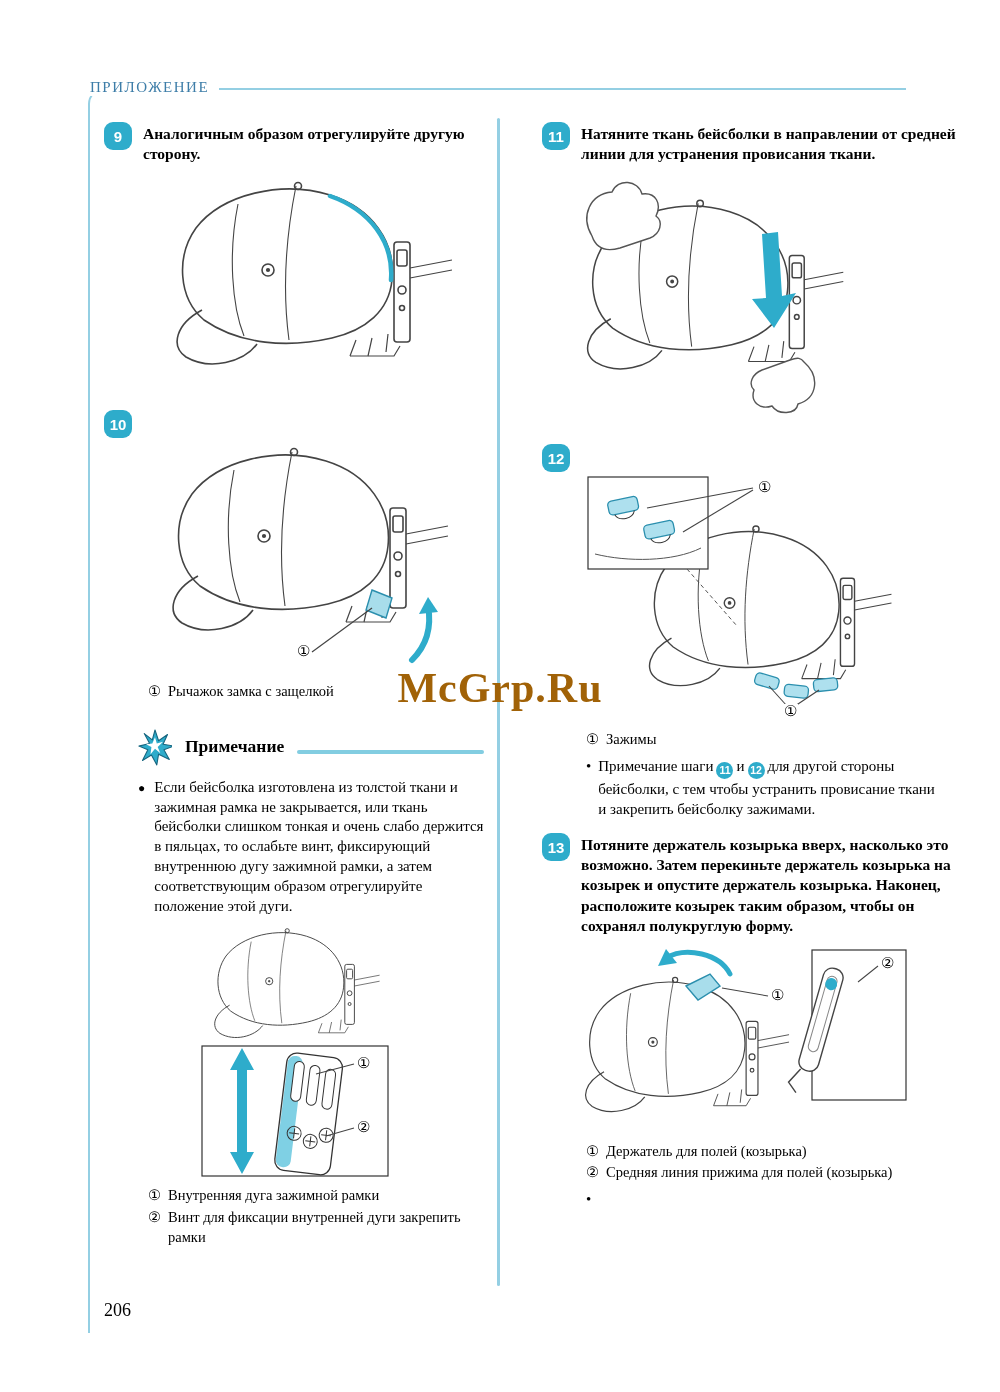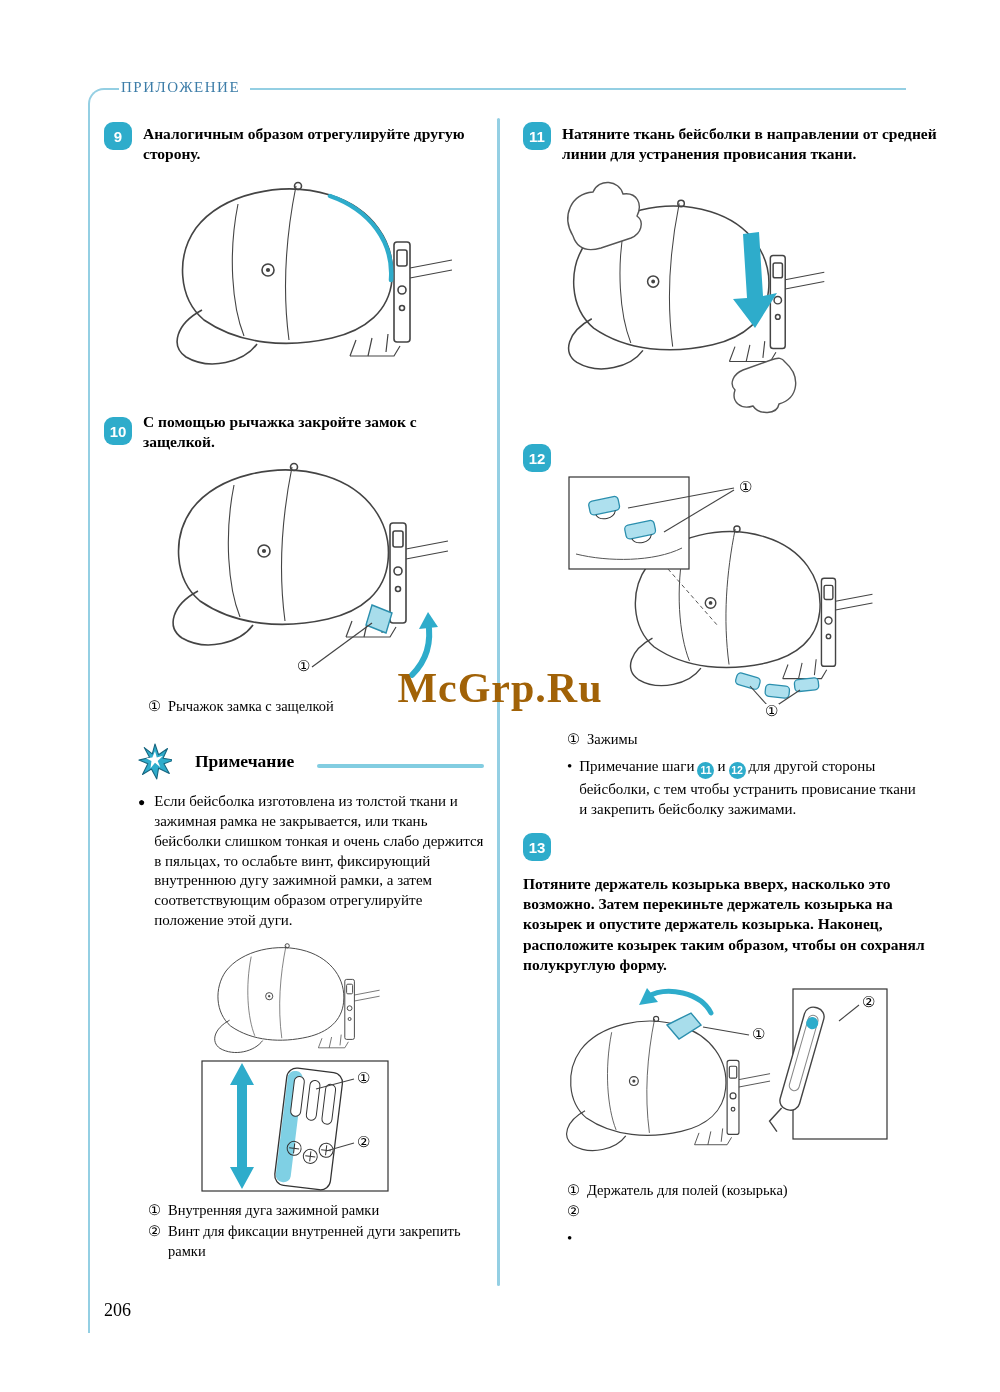--- a/index.html
+++ b/index.html
@@ -11,39 +11,39 @@
   }
   .defs-holder { position:absolute; width:0; height:0; overflow:hidden; }
 
   
   .frame {
     position:absolute; left:88px; top:88px; width:818px; height:1245px;
     border-left:2.5px solid #94cfe3; border-top:2.5px solid #94cfe3;
     border-top-left-radius:16px;
   }
   .header-title {
-    position:absolute; left:119px; top:79px; background:#fff;
+    position:absolute; left:88px; top:79px; background:#fff;
     padding:0 10px 0 2px; font-size:15px; letter-spacing:1.5px;
     color:#3d7da8;
   }
   .col-divider {
     position:absolute; left:497px; top:118px; width:3px; height:1168px;
     background:#94cfe3; border-radius:2px;
   }
   .watermark {
     position:absolute; top:664px; left:50%; transform:translateX(-50%);
     font-size:42px; font-weight:bold; color:#a16207; letter-spacing:1px;
     z-index:5; white-space:nowrap;
   }
   .page-number { position:absolute; left:104px; top:1300px; font-size:18px; }
 
   
   .col { position:absolute; top:122px; }
   .col-left  { left:104px; width:384px; }
-  .col-right { left:523px; width:424px; }
+  .col-right { left:542px; width:424px; }
 
   
   .step { display:flex; gap:11px; }
   .badge {
     flex:0 0 28px; width:28px; height:28px; border-radius:9px;
     background:#2eaccb; color:#fff; font-family:"Liberation Sans", sans-serif;
     font-weight:bold; font-size:15px; display:flex; align-items:center;
     justify-content:center; line-height:1;
   }
   .step-text { font-weight:bold; font-size:15.5px; line-height:1.3; padding-top:2px; }
@@ -62,21 +62,21 @@
   .bullet-row .glyph { flex:0 0 auto; }
   .mini-badge {
     display:inline-flex; width:17px; height:17px; border-radius:50%;
     background:#2eaccb; color:#fff; font-family:"Liberation Sans", sans-serif;
     font-weight:bold; font-size:10.5px; align-items:center; justify-content:center;
     vertical-align:-3px; margin:0 3px; line-height:1;
   }
 
   
   .note { margin-left:34px; margin-top:26px; width:346px; }
-  .note-head { display:flex; align-items:center; gap:23px;text-align:center; }
+  .note-head { display:flex; align-items:center; gap:13px;text-align:center; }
   .note-title { font-weight:bold; font-size:17.5px; }
   .note-rule { flex:1; height:3.5px; background:#82cde1; border-radius:2px; margin-top:10px; }
   .note-body { display:flex; gap:9px; margin-top:12px; font-size:15px; line-height:1.32; }
   .note-body .glyph { font-size:12px; padding-top:3px; }
 
   svg { display:block; }
 </style>
 </head>
 <body>
 
@@ -116,21 +116,20 @@
 
   <div class="figure" style="margin:6px 0 0 50px; width:306px; height:210px;">
     <svg width="306" height="210" viewBox="0 0 306 210">
       <use href="#cap-base" transform="translate(2,8)"></use>
       <path d="M176,26 C216,40 240,72 237,110" stroke="#2eaccb" stroke-width="4.5" fill="none" stroke-linecap="round"></path>
     </svg>
   </div>
 
   <div class="step" style="margin-top:30px;align-items:center;">
     <div class="badge">10</div>
-    <div class="step-text">С помощью рычажка закройте замок с защелкой.</div>
   </div>
 
   <div class="figure" style="margin:4px 0 0 46px; width:310px; height:230px;">
     <svg width="310" height="230" viewBox="0 0 310 230">
       <use href="#cap-base" transform="translate(2,2)"></use>
       <polygon points="222,148 242,156 236,176 216,168" fill="#a8ddeb" stroke="#2b8fae" stroke-width="1.4"></polygon>
       <path d="M262,218 C276,204 282,186 278,164" stroke="#2eaccb" stroke-width="6" fill="none" stroke-linecap="round"></path>
       <polygon points="278,155 269,172 288,170" fill="#2eaccb"></polygon>
       <line x1="222" y1="166" x2="162" y2="210" stroke="#444" stroke-width="1.2"></line>
     </svg>
@@ -254,21 +253,21 @@
     <span>Зажимы</span>
   </div>
 
   <div class="bullet-row" style="margin:6px 0 0 44px; width:352px;">
     <span class="glyph">•</span>
     <span>
       <span>Примечание шаги</span><span class="mini-badge">11</span><span>и</span><span class="mini-badge">12</span><span>для другой стороны бейсболки, с тем чтобы устранить провисание ткани и закрепить бейсболку зажимами.</span>
     </span>
   </div>
 
-  <div class="step" style="margin-top:14px;flex-direction:column;">
+  <div class="step" style="margin-top:14px;">
     <div class="badge">13</div>
     <div class="step-text">Потяните держатель козырька вверх, насколько это возможно. Затем перекиньте держатель козырька на козырек и опустите держатель козырька. Наконец, расположите козырек таким образом, чтобы он сохранял полукруглую форму.</div>
   </div>
 
   <div class="figure" style="margin:12px 0 0 32px; width:336px; height:186px;">
     <svg width="336" height="186" viewBox="0 0 336 186">
       <use href="#cap-base" transform="translate(-4,26) scale(0.74)"></use>
       <polygon points="112,38 136,26 146,38 124,52" fill="#a8ddeb" stroke="#2b8fae" stroke-width="1.4"></polygon>
       <path d="M156,26 C146,6 112,-2 92,10" stroke="#2eaccb" stroke-width="5" fill="none" stroke-linecap="round"></path>
       <polygon points="84,18 92,1 103,15" fill="#2eaccb"></polygon>
@@ -286,20 +285,21 @@
     <span class="fig-marker" style="left:306px; top:8px;">②</span>
   </div>
 
   <div style="margin:8px 0 0 44px;">
     <div class="cap-row">
       <span class="mk">①</span>
       <span>Держатель для полей (козырька)</span>
     </div>
     <div class="cap-row">
       <span class="mk">②</span>
+      <span>Средняя линия прижима для полей (козырька)</span>
     </div>
   </div>
 
   <div class="bullet-row" style="margin:6px 0 0 44px; width:340px;">
     <span class="glyph">•</span>
   </div>
 
 </div>
 
 </body></html>

